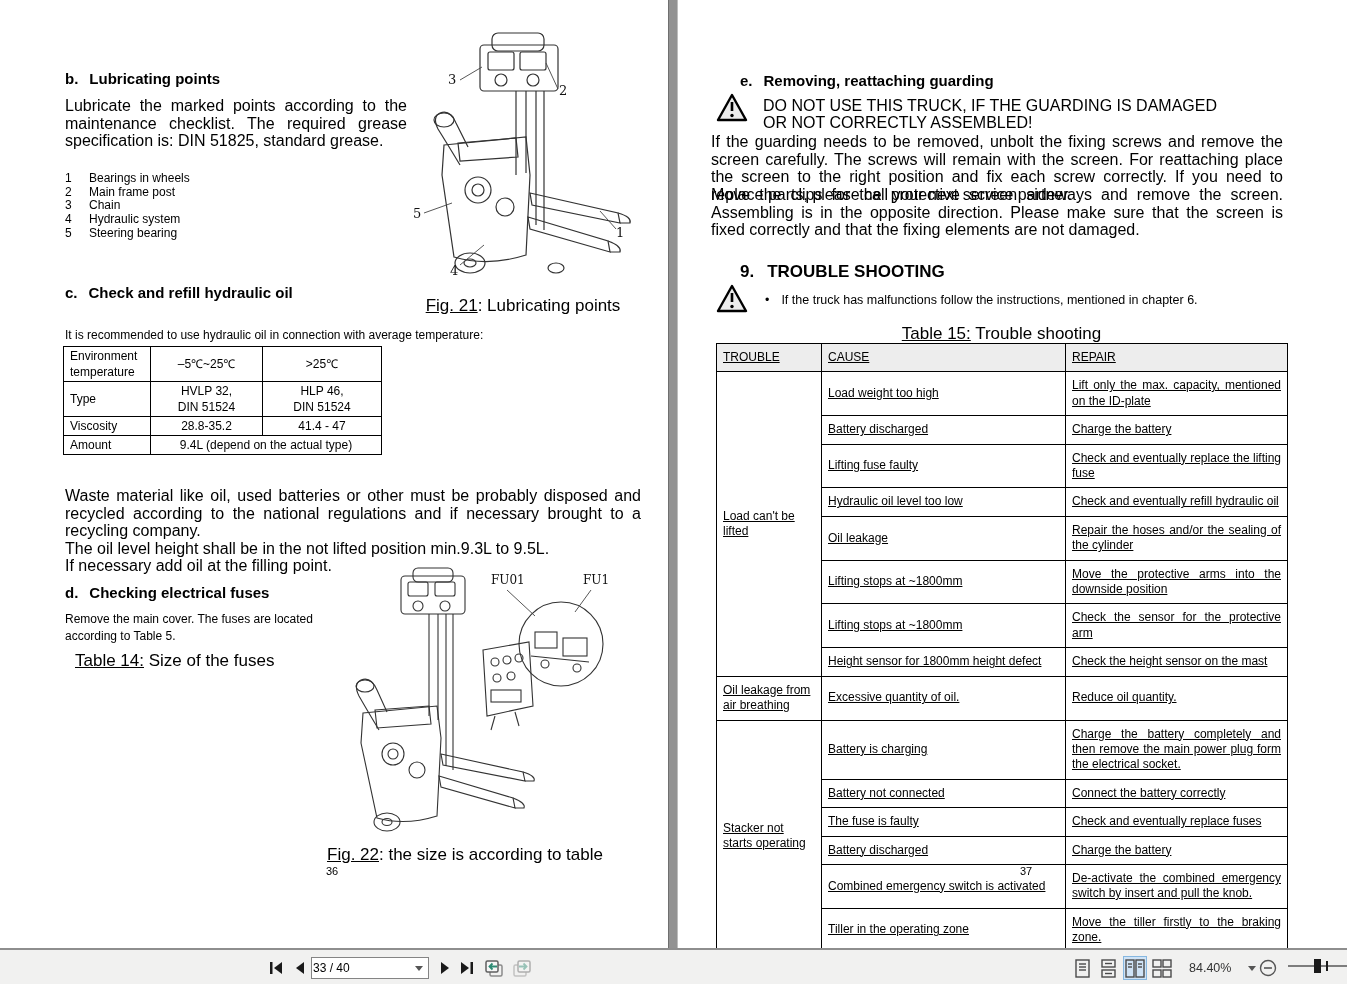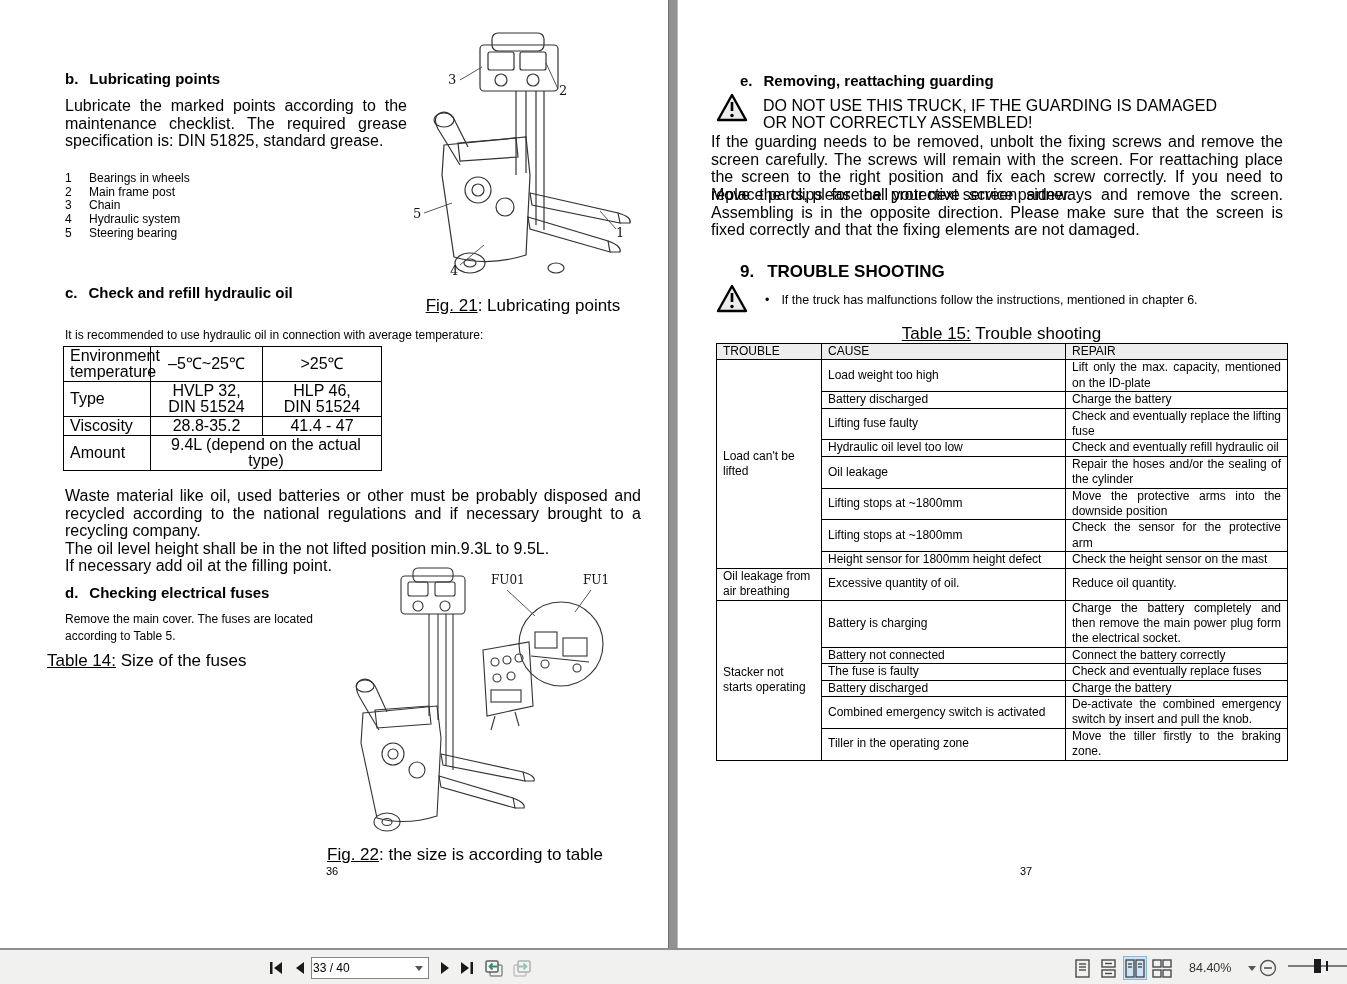--- a/index.html
+++ b/index.html
@@ -13,26 +13,26 @@
   .divider { position:absolute; left:668px; top:0; width:10px; height:948px;
              background:#929292; border-left:1px solid #6f6f6f; border-right:1px solid #bdbdbd; }
   .h2 { font-weight:bold; font-size:15px; display:flex; gap:11px; white-space:nowrap; }
   .h1 { font-weight:bold; font-size:17px; display:flex; gap:13px; white-space:nowrap; }
   .bodytext { font-size:16px; line-height:17.5px; text-align:justify; }
   .line { font-size:12px; line-height:17px; }
   .list-item { display:flex; font-size:12px; line-height:13.7px; }
   .list-num { width:24px; flex:0 0 24px; }
   .cap { font-size:17px; }
   .cap .lbl { text-decoration:underline; }
-  table.doc { border-collapse:collapse; font-size:16px; table-layout:fixed; }
+  table.doc { border-collapse:collapse; font-size:12px; table-layout:fixed; }
   table.doc td { border:1px solid #000; padding:1px 6px; vertical-align:middle; line-height:16px; }
   .pre { white-space:pre-line; }
   .tc { text-align:center; }
   table.trouble { border-collapse:collapse; font-size:12px; table-layout:fixed; width:571px; }
-  table.trouble td { border:1px solid #000; padding:0 6px; vertical-align:middle; line-height:15.4px; }
+  table.trouble td { border:1px solid #000; padding:6px 6px; vertical-align:middle; line-height:15.4px;text-decoration:underline; }
   table.trouble td.jc { text-align:justify; }
   table.trouble tr.thead td { background:#ededed; }
   .pagenum { font-size:11px; }
   .warn-text { font-size:16px; line-height:17px; }
   .toolbar { position:absolute; left:0; top:948px; width:1347px; height:36px;
              background:#f1f1f0; border-top:2px solid #8e8e8e; }
   .tbtn { position:absolute; top:6px; width:22px; height:24px; display:flex; align-items:center; justify-content:center; cursor:pointer; }
   .page-input { position:absolute; left:311px; top:7px; width:118px; height:22px; background:#fff;
                 border:1px solid #848484; font-size:12px; padding:2px 16px 2px 1px;
                 font-family:"Liberation Sans", sans-serif; }
@@ -175,21 +175,21 @@
       <div>If necessary add oil at the filling point.</div>
     </div>
 
     <div class="abs h2" style="left:65px; top:584px;">
       <span>d.</span>
       <span>Checking electrical fuses</span>
     </div>
 
     <div class="abs line" style="left:65px; top:611px; width:252px;">Remove the main cover. The fuses are located according to Table 5.</div>
 
-    <div class="abs cap" style="left:47px; top:651px;">
+    <div class="abs cap" style="left:75px; top:651px;">
       <span class="lbl">Table 14:</span><span> Size of the fuses</span>
     </div>
 
 
     <svg class="abs" style="left:345px; top:558px;" width="296" height="284" viewBox="0 0 296 284" fill="none" stroke="#333" stroke-width="1.1">
       <rect x="68" y="10" width="40" height="14" rx="5"></rect>
       <rect x="56" y="18" width="64" height="38" rx="4"></rect>
       <rect x="63" y="24" width="20" height="14" rx="2"></rect>
       <rect x="90" y="24" width="20" height="14" rx="2"></rect>
       <circle cx="73" cy="48" r="5"></circle>

